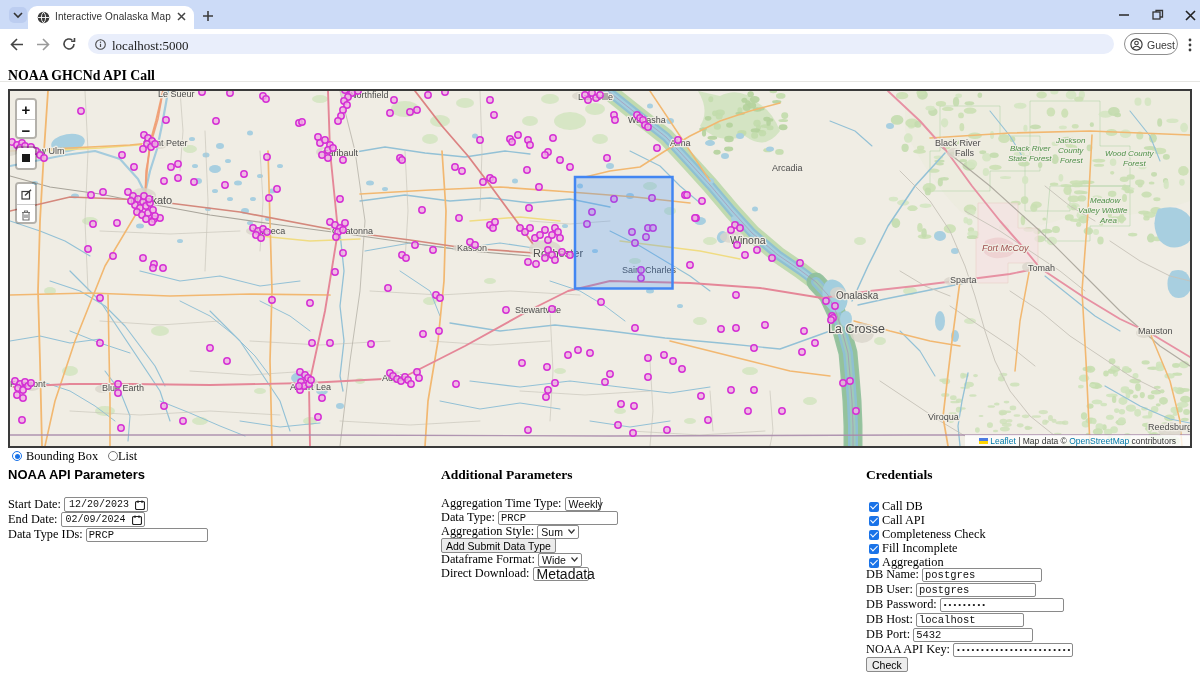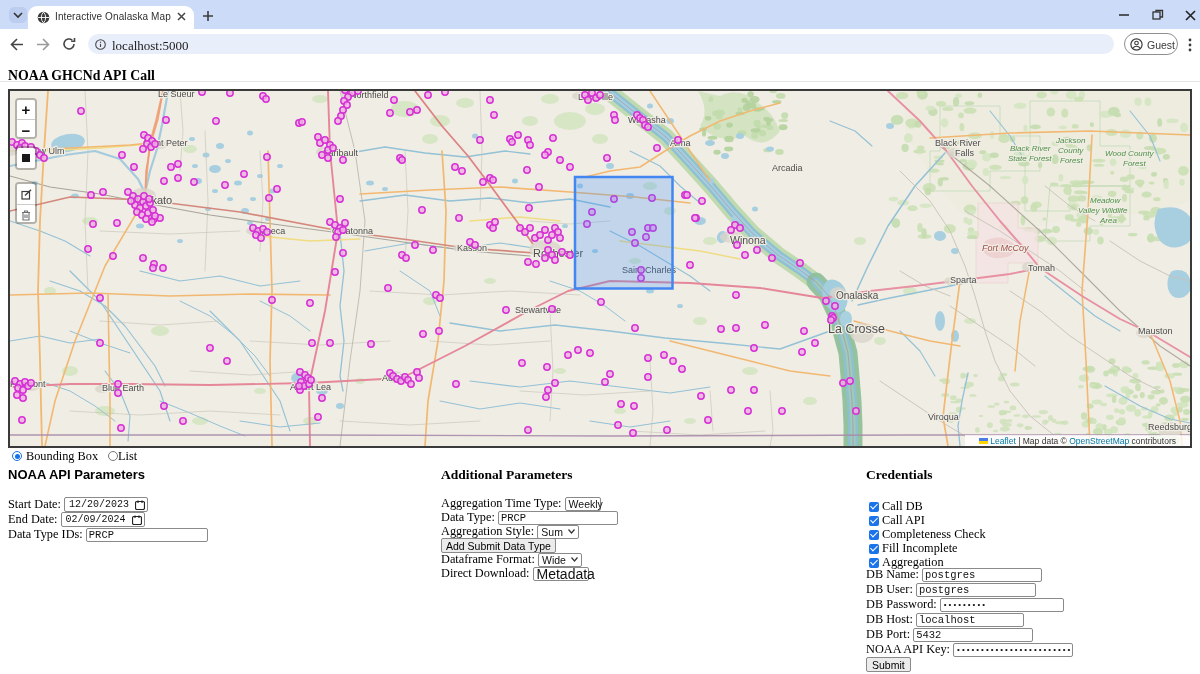--- a/index.html
+++ b/index.html
@@ -1162,13 +1162,13 @@
   </div>
 <div class="row" style="left:866px;top:627px">
     <span class="flbl">DB Port:&nbsp;</span>
     <input type="text" value="5432" style="width: 120px;">
   </div>
 <div class="row" style="left:866px;top:642px">
     <span class="flbl">NOAA API Key:&nbsp;</span>
     <input type="text" value="••••••••••••••••••••••••••••••" style="width: 120px; font-size: 8px;">
   </div>
 <div class="row" style="left:866px;top:657px">
-    <span style="font-family:'Liberation Sans',sans-serif;font-size:10.5px;border:1px solid #8a8a8a;border-radius:2px;background:#ececec;padding:0.5px 5px">Submit</span>
+    <span style="font-family:'Liberation Sans',sans-serif;font-size:10.5px;border:1px solid #8a8a8a;border-radius:2px;background:#ececec;padding:0.5px 5px">Check</span>
   </div>
 </body></html>

